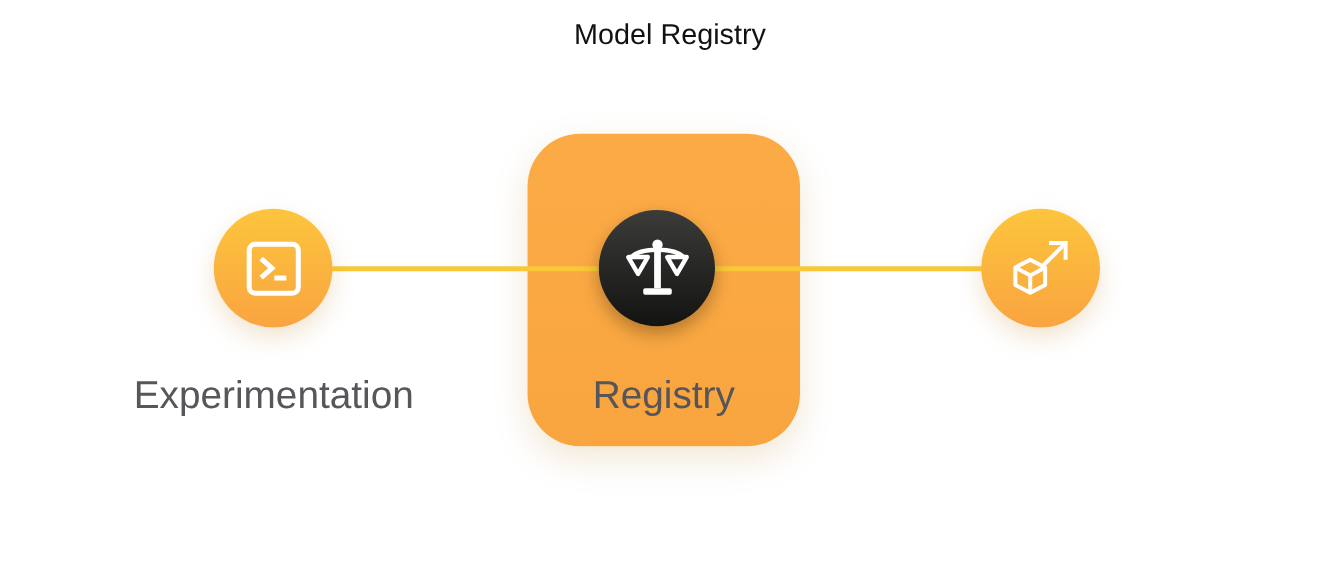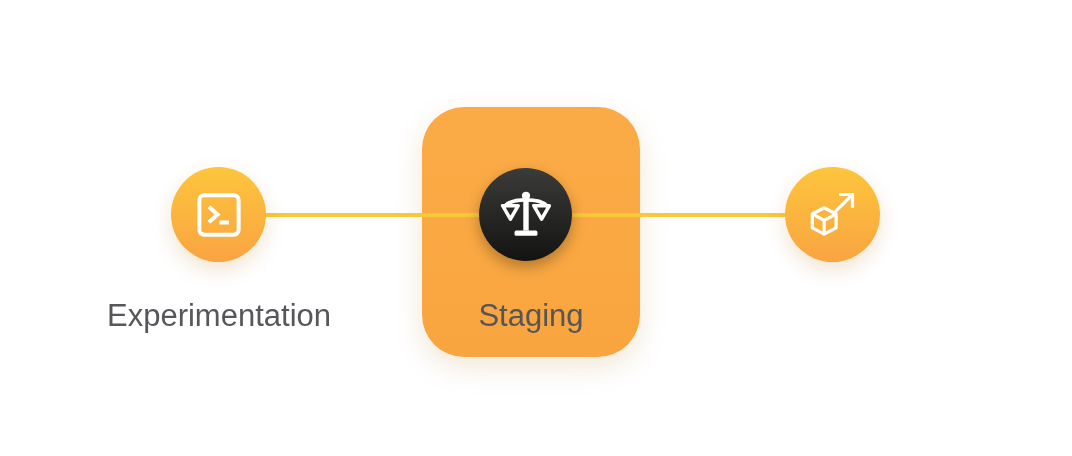--- a/index.html
+++ b/index.html
@@ -98,20 +98,21 @@
   .label-prod    { left: 842px; top: 298px; }
 
   .icon-svg { display: block; }
 </style>
 </head>
 <body>
 
 <div class="canvas">
 
   <div class="registry-box"></div>
+  <div class="registry-title">Model Registry</div>
 
   <div class="connector"></div>
 
   <div class="node-circle node-exp">
     <span>
       <svg class="icon-svg" width="46" height="46" viewBox="0 0 48 48">
         <rect x="3.5" y="3.5" width="41" height="41" rx="5" fill="none" stroke="#FFFFFF" stroke-width="4.2"></rect>
         <polyline points="13.5,15.5 22.5,23.5 13.5,31.5" fill="none" stroke="#FFFFFF" stroke-width="4.2"></polyline>
         <line x1="24.5" y1="31.8" x2="34.5" y2="31.8" stroke="#FFFFFF" stroke-width="4.2"></line>
       </svg>
@@ -136,15 +137,15 @@
       <svg class="icon-svg" width="58" height="58" viewBox="0 0 56 56">
         <path d="M19.5,21 L31,27 L31,40.5 L19.5,46.5 L8,40.5 L8,27 Z" fill="none" stroke="#FFFFFF" stroke-width="3.1" stroke-linejoin="round"></path>
         <path d="M8,27 L19.5,33.2 M31,27 L19.5,33.2 M19.5,33.2 L19.5,46.5" fill="none" stroke="#FFFFFF" stroke-width="3.1" stroke-linejoin="round"></path>
         <line x1="29.5" y1="25.5" x2="45.5" y2="9.5" stroke="#FFFFFF" stroke-width="3.1"></line>
         <polyline points="34,8.2 46.8,8.2 46.8,21" fill="none" stroke="#FFFFFF" stroke-width="3.1"></polyline>
       </svg>
     </span>
   </div>
 
   <div class="stage-label label-exp">Experimentation</div>
-  <div class="stage-label label-staging">Staging</div>
+  <div class="stage-label label-staging">Registry</div>
 
 </div>
 
 </body></html>

